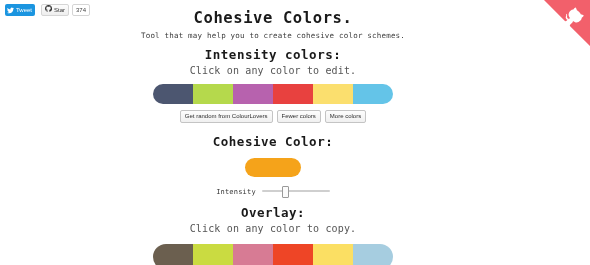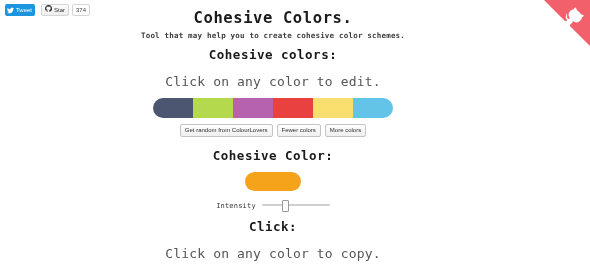--- a/index.html
+++ b/index.html
@@ -107,34 +107,33 @@
     font-weight: bold;
     letter-spacing: 0.6px;
     color: #1a1a1a;
   }
   .subtitle {
     margin: 0;
     padding-top: 4px;
     font-size: 7.5px;
     color: #3b3b3b;
     letter-spacing: 0.2px;
-    font-weight: bold;
   }
 
   .section-title {
     margin: 0;
     font-size: 12.5px;
     font-weight: bold;
     letter-spacing: 0.5px;
     color: #1a1a1a;
   }
   .section-hint {
-    margin: 9px;
+    margin: 0;
     padding-top: 3px;
-    font-size: 13px;
+    font-size: 10px;
     color: #555555;
     letter-spacing: 0.15px;
   }
 
   .sec-original { padding-top: 7px; }
   .sec-overlay  { padding-top: 11px; }
   .sec-result   { padding-top: 9px; }
 
   
   .palette {
@@ -272,21 +271,21 @@
     <path fill="#ffffff" d="M115.0,115.0 C114.9,115.1 118.7,116.5 119.8,115.4 L133.7,101.8 C136.9,99.2 139.9,98.4 142.2,98.6 C133.8,88.0 127.5,74.4 143.8,58.0 C148.5,53.4 154.0,51.2 159.7,51.0 C160.3,49.4 163.2,43.6 171.4,40.1 C171.4,40.1 176.1,42.5 178.8,56.2 C183.1,58.4 187.2,61.2 190.9,64.8 C194.5,68.4 197.7,72.6 199.9,77.1 C213.7,79.8 216.0,84.4 216.0,84.4 C212.5,92.6 206.7,95.5 205.1,96.1 C204.9,101.8 202.7,107.3 198.1,112.0 C181.7,128.3 168.1,122.0 157.5,113.6 C157.7,115.9 156.9,118.9 154.3,122.1 L140.7,136.0 C139.6,137.1 141.0,140.9 141.1,140.8 Z"></path>
   </svg>
 </a>
 
 <div class="page">
 
   <h1 class="main-title">Cohesive Colors.</h1>
   <p class="subtitle">Tool that may help you to create cohesive color schemes.</p>
 
   <div class="sec-original">
-    <h2 class="section-title">Cohesive colors:</h2>
+    <h2 class="section-title">Intensity colors:</h2>
     <p class="section-hint">Click on any color to edit.</p>
 
     <div class="palette palette-original">
       <div class="swatch" style="background:#4c5670"></div>
       <div class="swatch" style="background:#b5d94c"></div>
       <div class="swatch" style="background:#b762ae"></div>
       <div class="swatch" style="background:#e8413f"></div>
       <div class="swatch" style="background:#fbdf6e"></div>
       <div class="swatch" style="background:#64c4e8"></div>
     </div>
@@ -306,21 +305,21 @@
     <div class="intensity-row">
       <span class="intensity-label">Intensity</span>
       <div class="slider">
         <div class="slider-track"></div>
         <div class="slider-thumb" style="left: 20px;"></div>
       </div>
     </div>
   </div>
 
   <div class="sec-result">
-    <h2 class="section-title">Click:</h2>
+    <h2 class="section-title">Overlay:</h2>
     <p class="section-hint">Click on any color to copy.</p>
 
     <div class="palette palette-result">
       <div class="swatch" style="background:#6b5f4f"></div>
       <div class="swatch" style="background:#cadb41"></div>
       <div class="swatch" style="background:#d77b94"></div>
       <div class="swatch" style="background:#ee4526"></div>
       <div class="swatch" style="background:#fbdf63"></div>
       <div class="swatch" style="background:#a6cde0"></div>
     </div>

